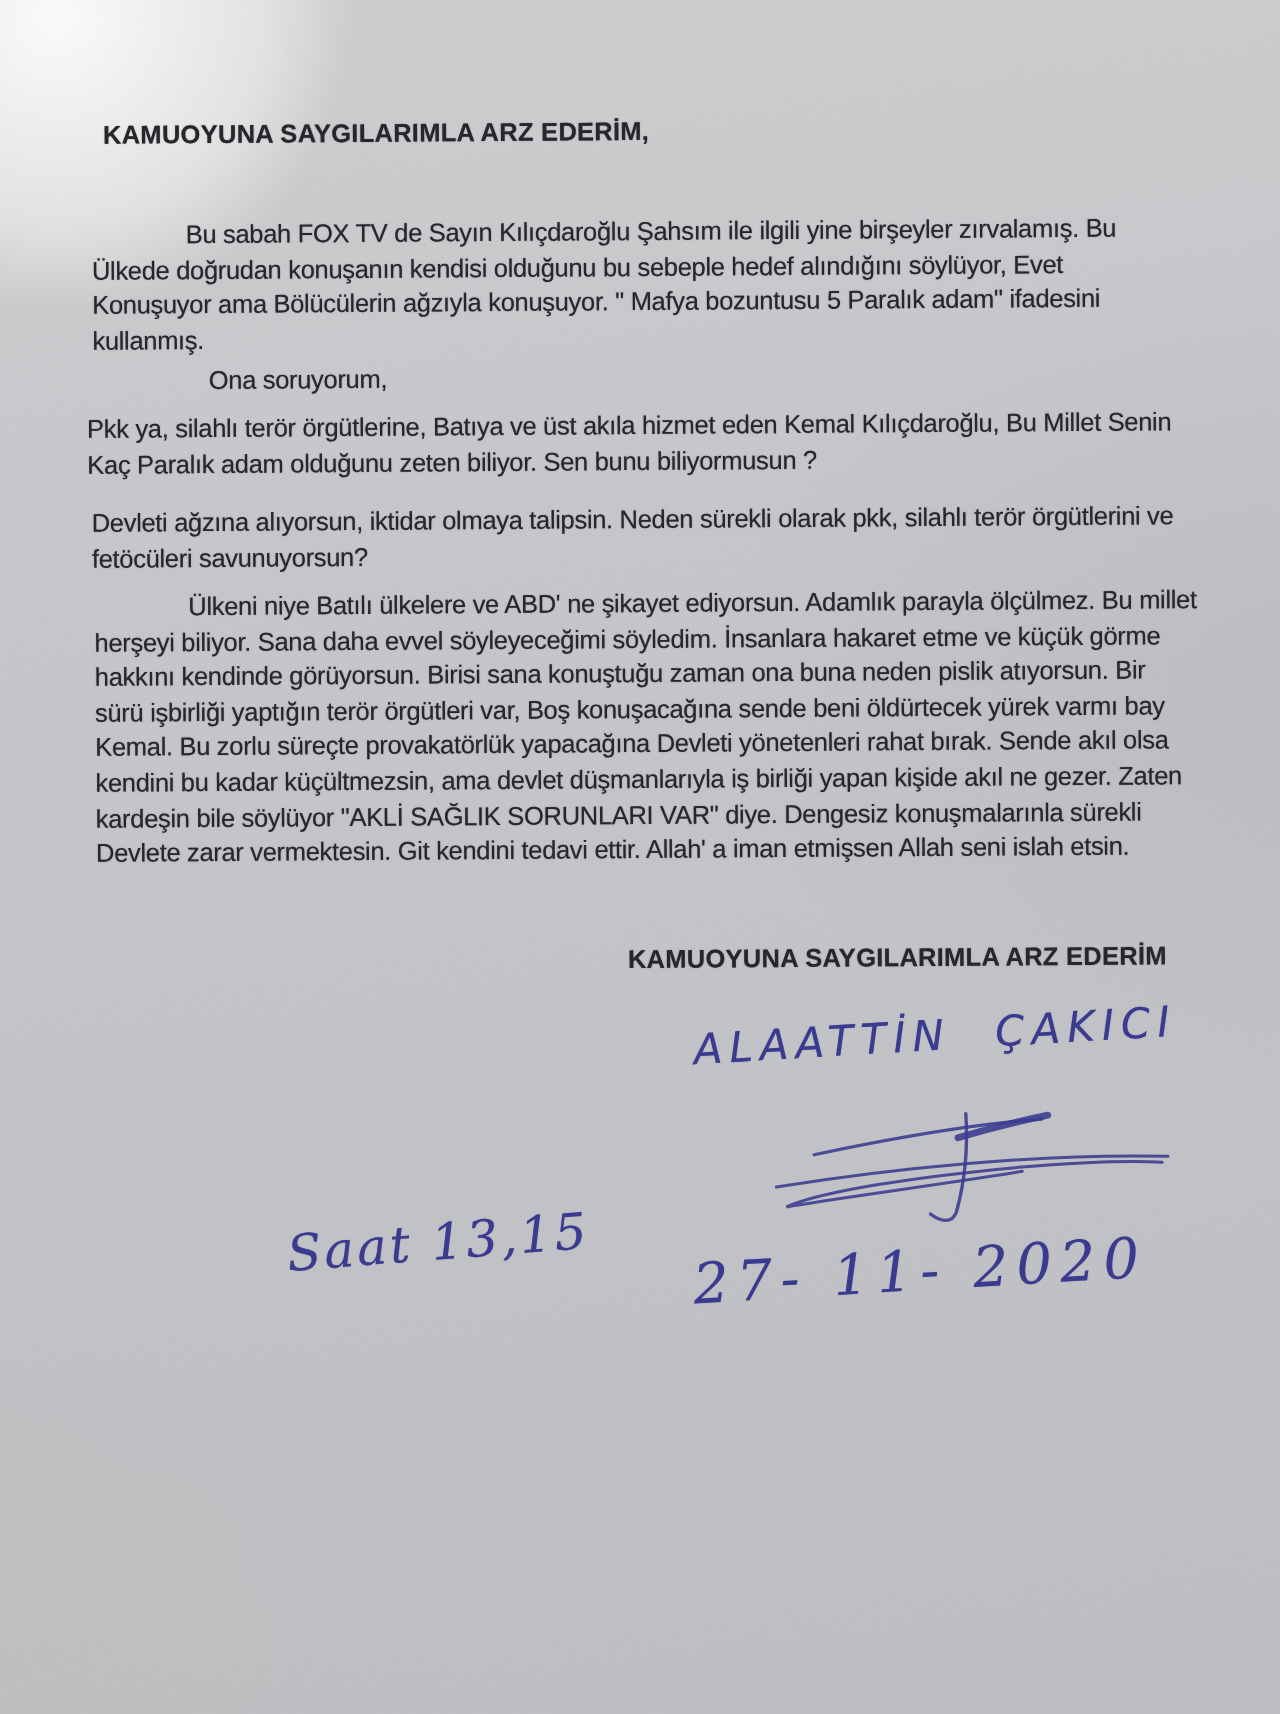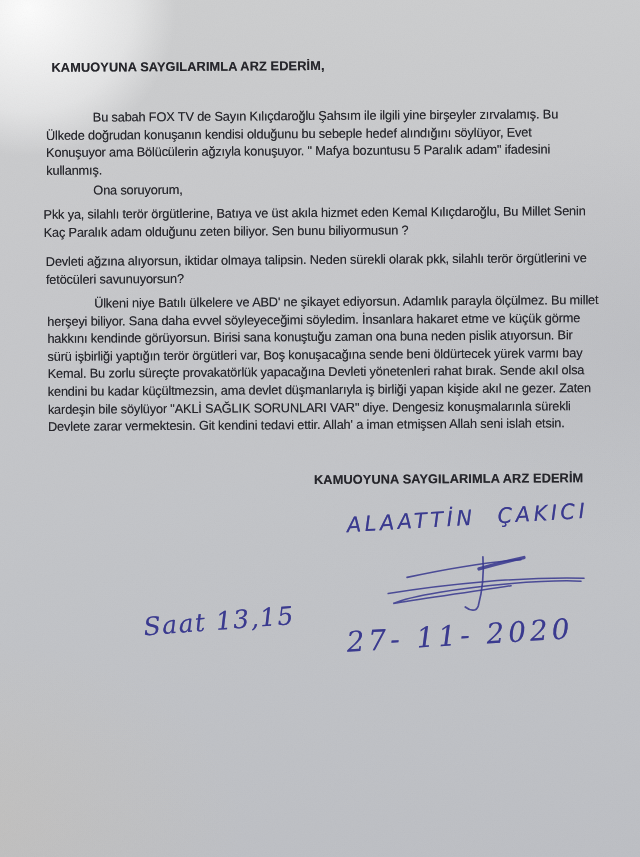--- a/index.html
+++ b/index.html
@@ -26,21 +26,21 @@
   .typed {
     position: absolute;
     font-size: 12.8px;
     line-height: 17.6px;
     letter-spacing: -0.18px;
     text-shadow: 0 0 0.6px rgba(35,35,43,0.55);
     margin: 0;
   }
   .salutation { top: 57px; left: 54px; font-weight: bold; letter-spacing: 0.1px; }
   .p1 { top: 107px; left: 48px; width: 548px; text-indent: 47px; }
-  .p2 { top: 180px; left: 95px; }
+  .p2 { top: 180px; left: 106px; }
   .p3 { top: 204px; left: 45px; width: 550px; }
   .p4 { top: 251px; left: 47px; width: 550px; }
   .p5 { top: 293px; left: 48px; width: 552px; text-indent: 47px; }
   .closing { top: 471px; right: 57px; font-weight: bold; letter-spacing: 0.1px; }
 
   .ink { color: #3a3a8f; }
   .hw-name {
     position: absolute;
     top: 507px; left: 346px;
     font-family: "DejaVu Sans", sans-serif;

